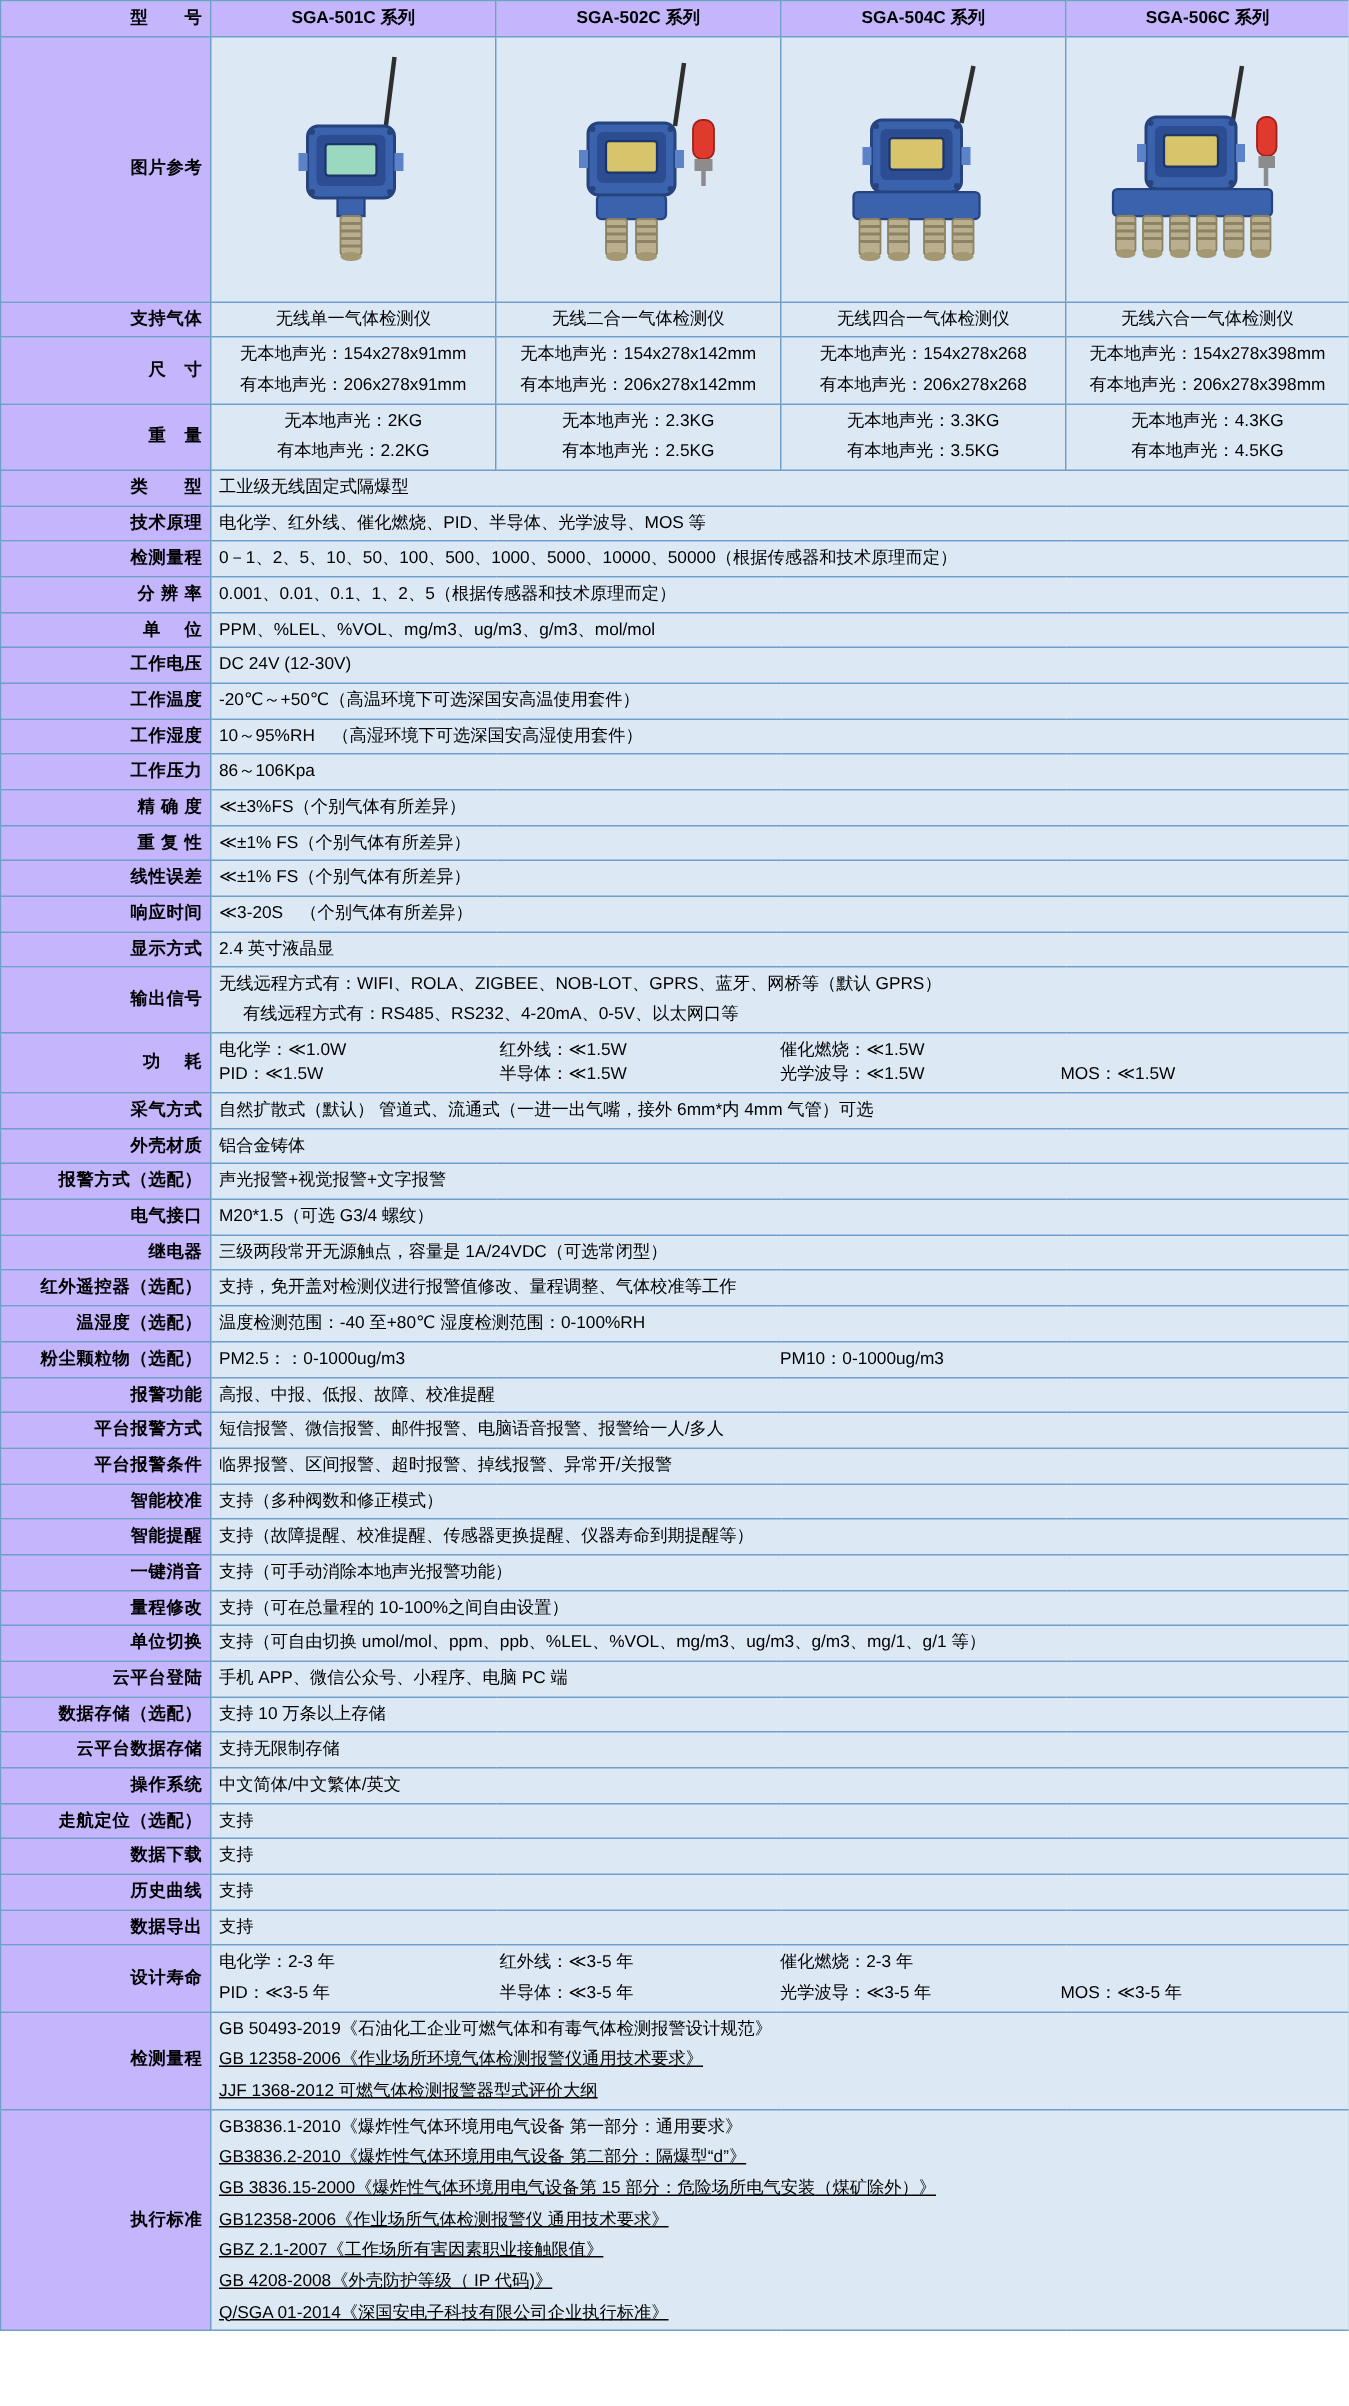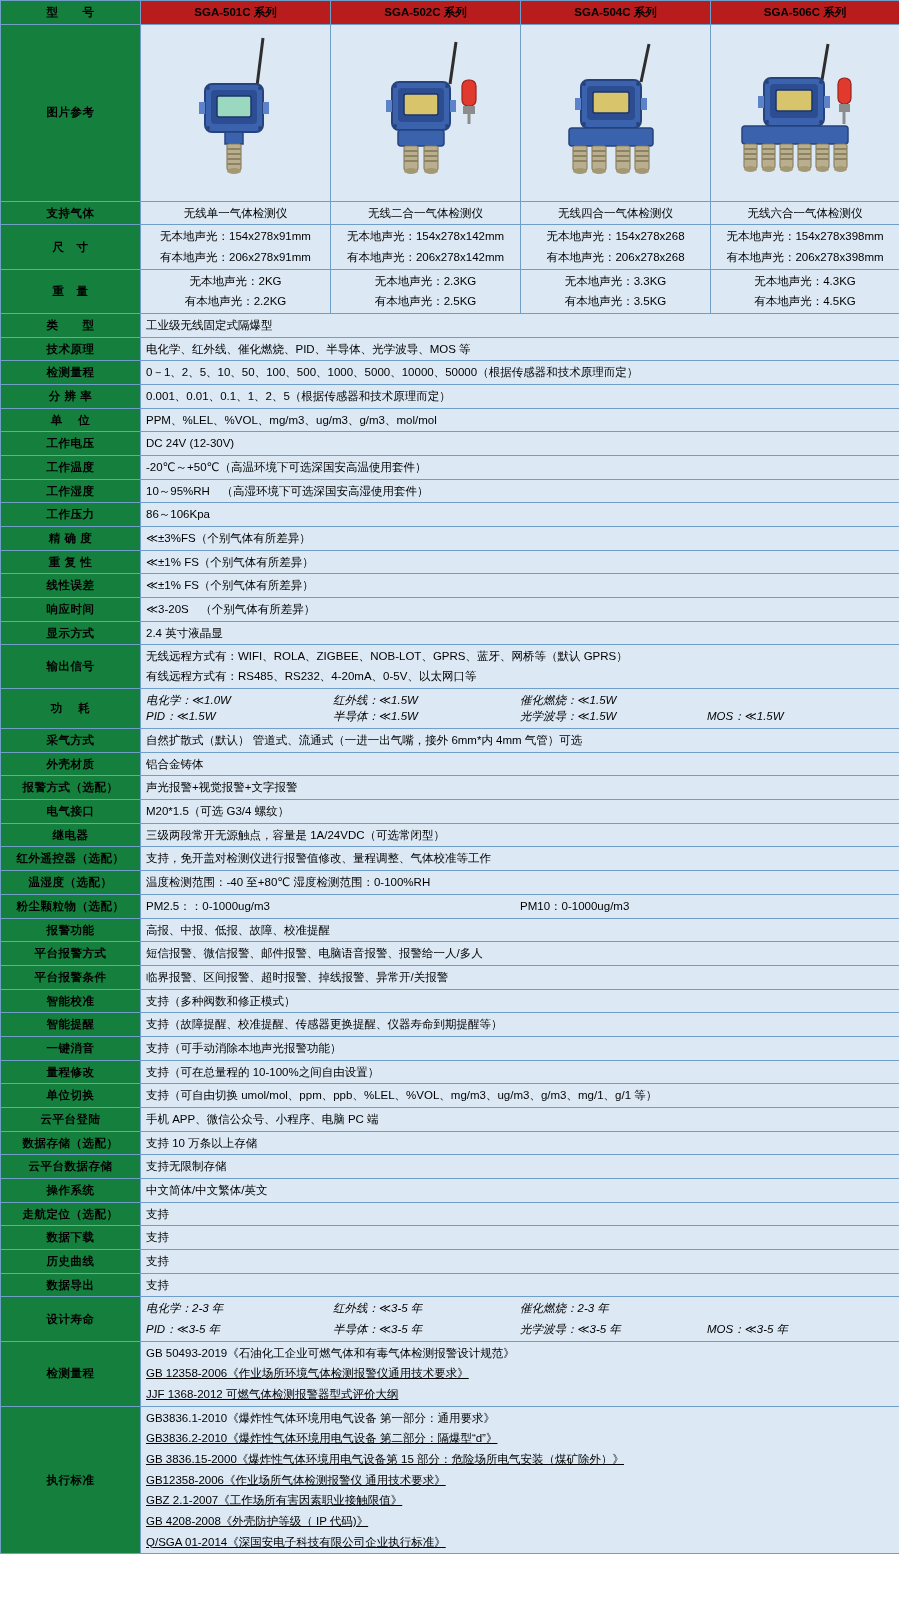--- a/index.html
+++ b/index.html
@@ -19,32 +19,32 @@
     border: 1px solid #6f9ec8;
     font-size: 11.5px;
     color: #000;
     padding: 3px 5px;
     vertical-align: middle;
     line-height: 1.45;
   }
   
   td.lbl {
     width: 140px;
-    background: #15803d;
-    text-align: center;
+    background: #c4b5fd;
+    text-align: right;
     font-weight: bold;
     letter-spacing: 0.5px;
     font-size: 11.5px;
   }
   td.val {
     background: #dce9f5;
     text-align: left;
   }
   td.hdr {
-    background: #b91c1c;
+    background: #c4b5fd;
     text-align: center;
     font-weight: bold;
   }
   td.ctr { text-align: center; }
   .pad-l { padding-left: 6px; }
 
   
   .stack div { white-space: nowrap; }
   .stack div + div { margin-top: 4px; }
 
@@ -61,24 +61,24 @@
     height: 170px;
   }
   svg.device { display: block; margin: 0 auto; }
 
   
   .grid2 {
     display: flex;
     flex-wrap: wrap;
   }
   .grid2 > span { white-space: nowrap; }
-  .row-4 > span { width: 25%; font-style: italic; }
+  .row-4 > span { width: 25%; }
   .row-2 > span { width: 50%; }
   .lines div { white-space: nowrap; }
-  .lines div + div { margin-top: 3px; }
+  .lines div + div { margin-top: 3px; margin-left: 16px; }
   .std-lines div + div { margin-top: 4px; text-decoration: underline; }
 </style>
 </head>
 <body>
 
 <table class="spec">
   <colgroup>
     <col style="width:140px">
     <col style="width:190px">
     <col style="width:190px">

